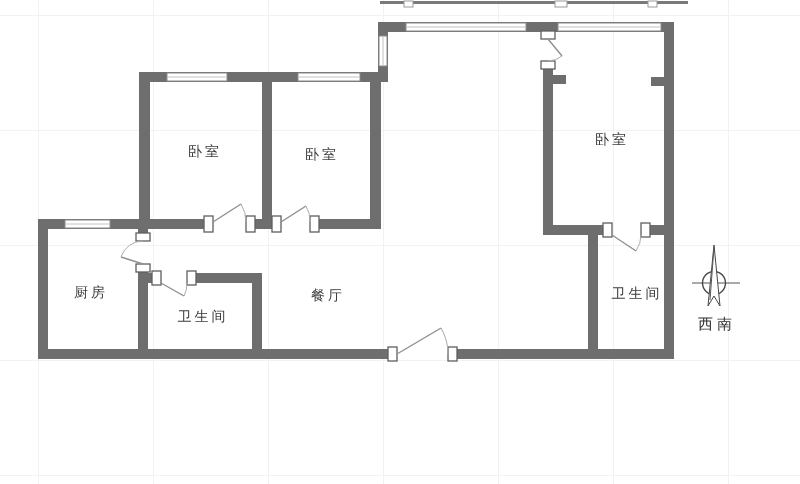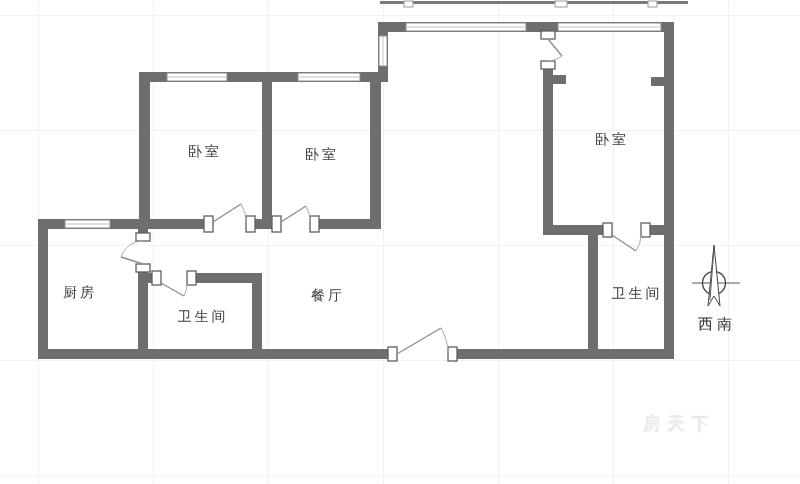--- a/index.html
+++ b/index.html
@@ -186,24 +186,23 @@
       <line class="compass-line" x1="692" y1="283" x2="740" y2="283"></line>
       <circle class="compass-circle" cx="714" cy="283" r="11.5"></circle>
       <path class="compass-needle" d="M714,245 L708,306 L714,296 L720,306 Z"></path>
       <line class="compass-line" x1="714" y1="247" x2="710" y2="300"></line>
     </g>
   </svg>
 
   <div class="room-label" style="left:205px;top:152px;">卧室</div>
   <div class="room-label" style="left:322px;top:155px;">卧室</div>
   <div class="room-label" style="left:612px;top:140px;">卧室</div>
-  <div class="room-label" style="left:80px;top:293px;">厨房</div>
+  <div class="room-label" style="left:91px;top:293px;">厨房</div>
   <div class="room-label" style="left:203px;top:317px;">卫生间</div>
   <div class="room-label" style="left:328px;top:296px;">餐厅</div>
   <div class="room-label" style="left:637px;top:294px;">卫生间</div>
 
   <div class="compass-label" style="left:717px;top:324px;font-family:Liberation Mono, monospace;">西南</div>
 
   <div class="watermark">
-    <div class="cn">房天下</div>
   </div>
 
 </div>
 
 </body></html>

